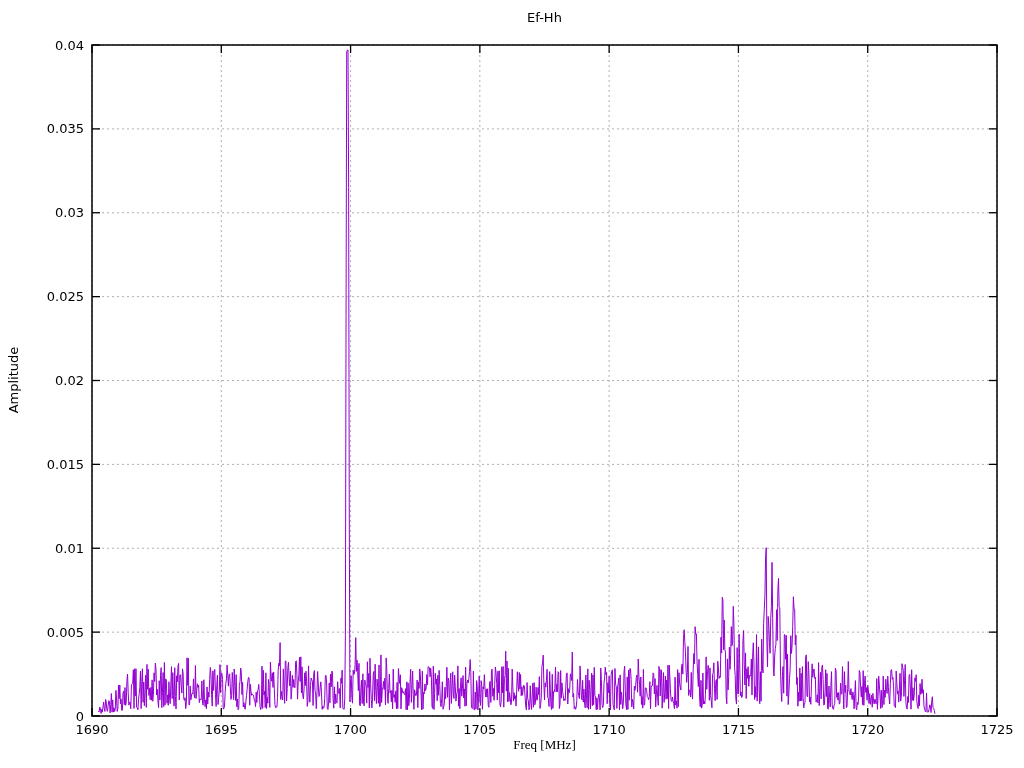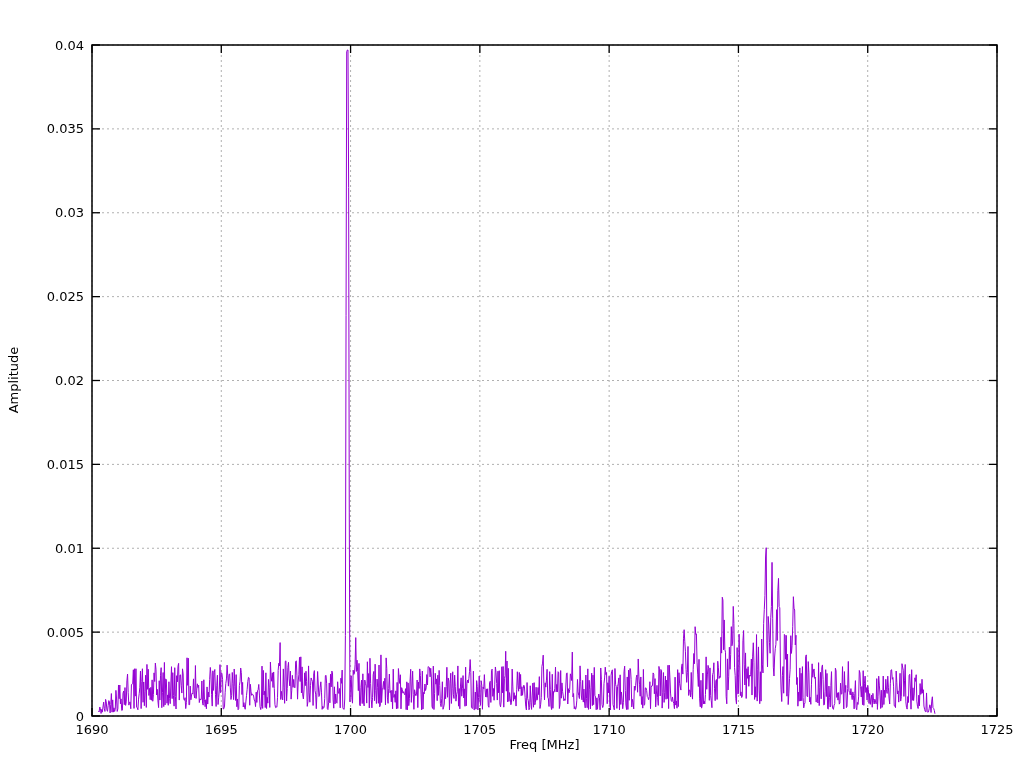--- a/index.html
+++ b/index.html
@@ -22,20 +22,21 @@
     color: #000000;
   }
   .x-label {
     position: absolute;
     left: 92px;
     width: 905px;
     top: 737px;
     text-align: center;
     font-size: 13px;
     color: #000000;
+    font-family: Liberation Serif, serif;
   }
   .y-label {
     position: absolute;
     left: 13px;
     top: 380px;
     transform: translate(-50%, -50%) rotate(-90deg);
     font-size: 13px;
     color: #000000;
     white-space: nowrap;
   }
@@ -109,15 +110,16 @@
       <text x="84" y="720.5" text-anchor="end" font-size="13" font-family="DejaVu Sans, sans-serif" fill="#000000">0</text>
       <text x="84" y="636.625" text-anchor="end" font-size="13" font-family="DejaVu Sans, sans-serif" fill="#000000">0.005</text>
       <text x="84" y="552.75" text-anchor="end" font-size="13" font-family="DejaVu Sans, sans-serif" fill="#000000">0.01</text>
       <text x="84" y="468.875" text-anchor="end" font-size="13" font-family="DejaVu Sans, sans-serif" fill="#000000">0.015</text>
       <text x="84" y="385" text-anchor="end" font-size="13" font-family="DejaVu Sans, sans-serif" fill="#000000">0.02</text>
       <text x="84" y="301.12499999999994" text-anchor="end" font-size="13" font-family="DejaVu Sans, sans-serif" fill="#000000">0.025</text>
       <text x="84" y="217.25000000000006" text-anchor="end" font-size="13" font-family="DejaVu Sans, sans-serif" fill="#000000">0.03</text>
       <text x="84" y="133.3749999999999" text-anchor="end" font-size="13" font-family="DejaVu Sans, sans-serif" fill="#000000">0.035</text>
       <text x="84" y="49.5" text-anchor="end" font-size="13" font-family="DejaVu Sans, sans-serif" fill="#000000">0.04</text>
     </svg>
+  <div class="chart-title">Ef-Hh</div>
   <div class="x-label">Freq [MHz]</div>
   <div class="y-label">Amplitude</div>
 </div>
 
 </body></html>

